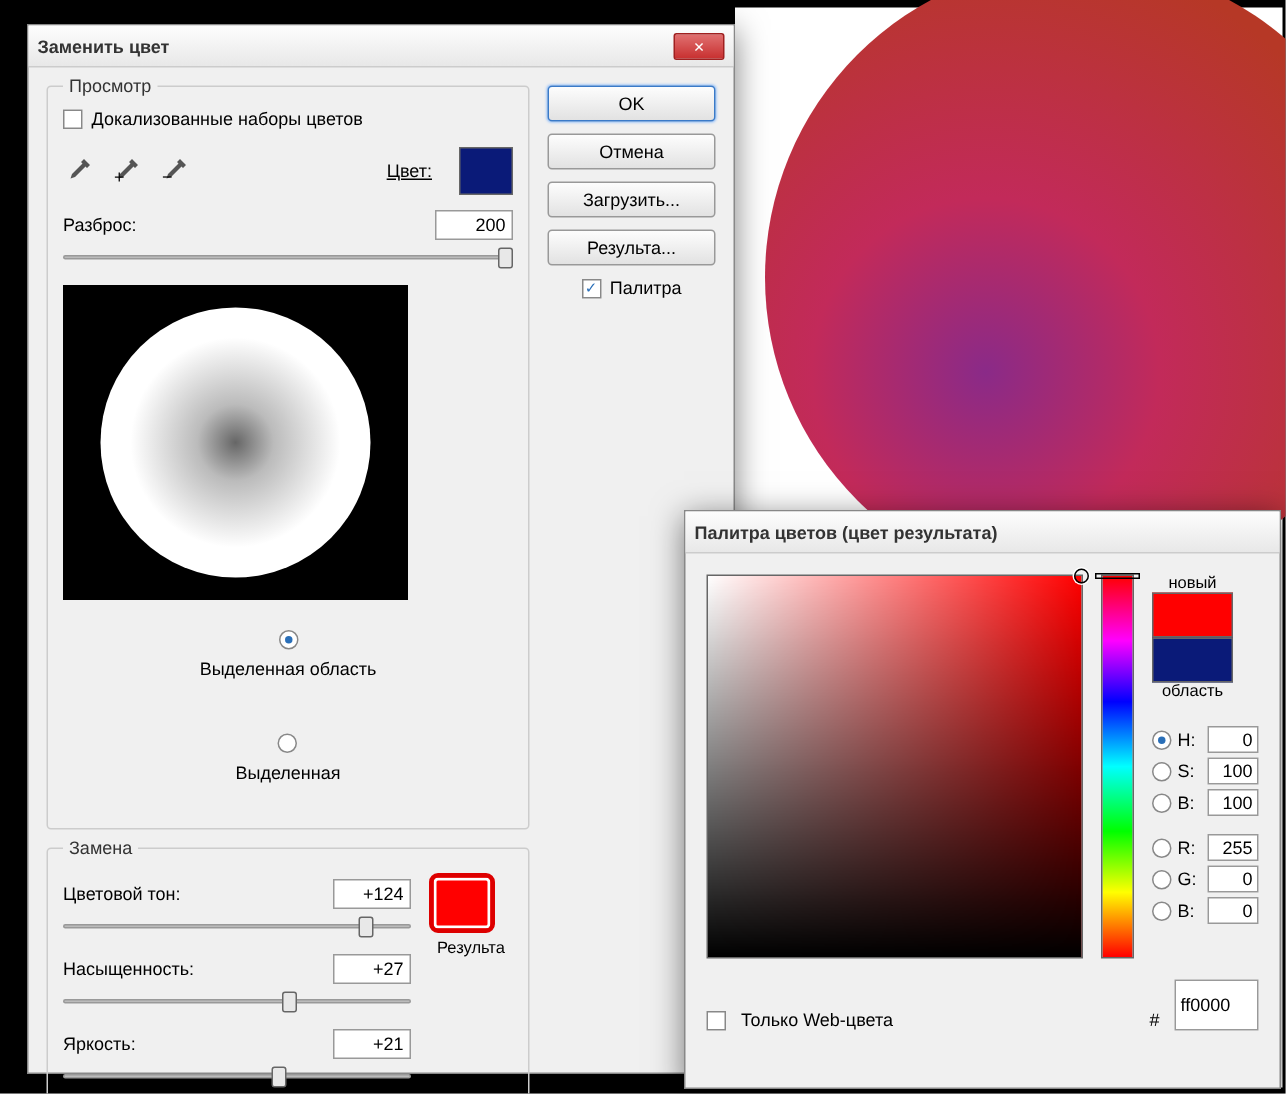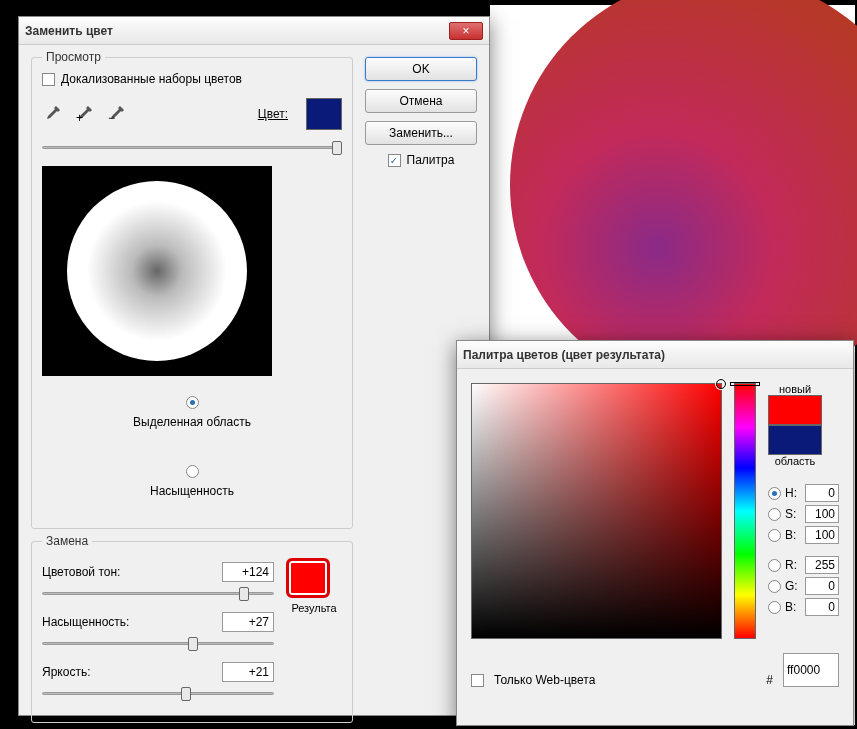--- a/index.html
+++ b/index.html
@@ -102,36 +102,40 @@
               <text x="2" y="18" font-size="8">+</text>
             </svg>
           <svg class="eyedropper" viewBox="0 0 20 20">
               <path d="M14 2l4 4-2 2-1-1-7 7-3 1 1-3 7-7-1-1z" fill="#555"></path>
               <text x="2" y="18" font-size="8">−</text>
             </svg>
           <span class="color-label">Цвет:</span>
           <div class="color-swatch" style="background:#0a1a78"></div>
         </div>
         <div class="slider-row">
+          <div class="slider-header">
+            <span>Разброс:</span>
+            <input class="slider-input" value="200" style="">
+          </div>
           <div class="slider-track">
             <div class="slider-bar"></div>
             <div class="slider-thumb" style="left:calc(100% - 10px)"></div>
           </div>
         </div>
         <div class="preview-box">
           <div class="preview-circle"></div>
         </div>
         <div class="radio-row">
           <label class="radio-row" style="gap:6px">
             <span class="radio checked"></span>
             <span>Выделенная область</span>
           </label>
           <label class="radio-row" style="gap:6px">
             <span class="radio"></span>
-            <span>Насыщенность</span>
+            <span>Выделенная</span>
           </label>
         </div>
       </div>
 
       <div class="groupbox">
         <span class="groupbox-title">Замена</span>
         <div style="display:flex; gap:12px">
           <div style="flex:1">
             <div class="slider-row">
               <div class="slider-header">
@@ -173,21 +177,24 @@
     </div>
 
     <div class="right-col">
       <div class="btn primary">
           <span>OK</span>
         </div>
       <div class="btn">
           <span>Отмена</span>
         </div>
       <div class="btn">
-          <span>Заменить...</span>
+          <span>Загрузить...</span>
+        </div>
+      <div class="btn">
+          <span>Результа...</span>
         </div>
       <div class="checkbox-row" style="margin-top:6px;justify-content:center">
         <span class="checkbox checked"></span>
         <span>Палитра</span>
       </div>
     </div>
   </div>
 </div>
 
 <div class="dialog picker-dialog">

